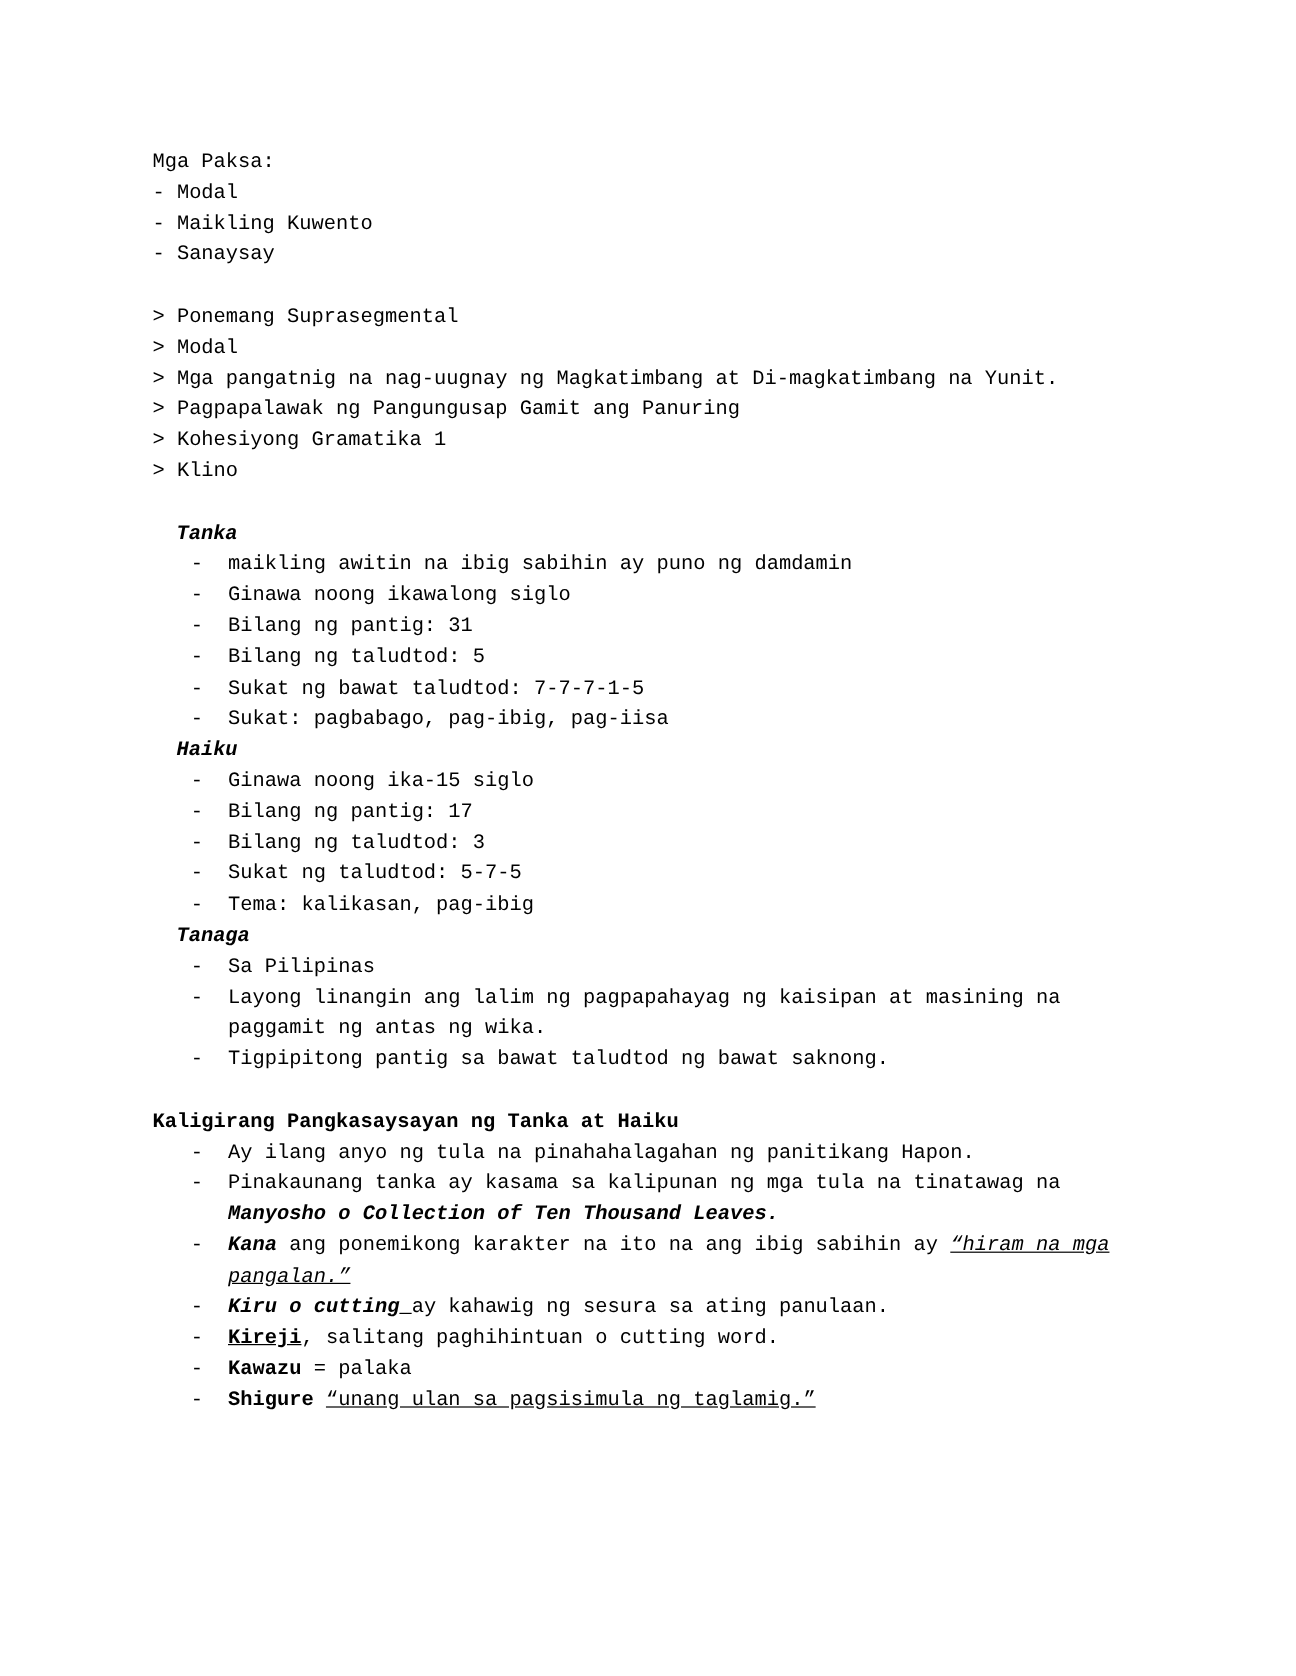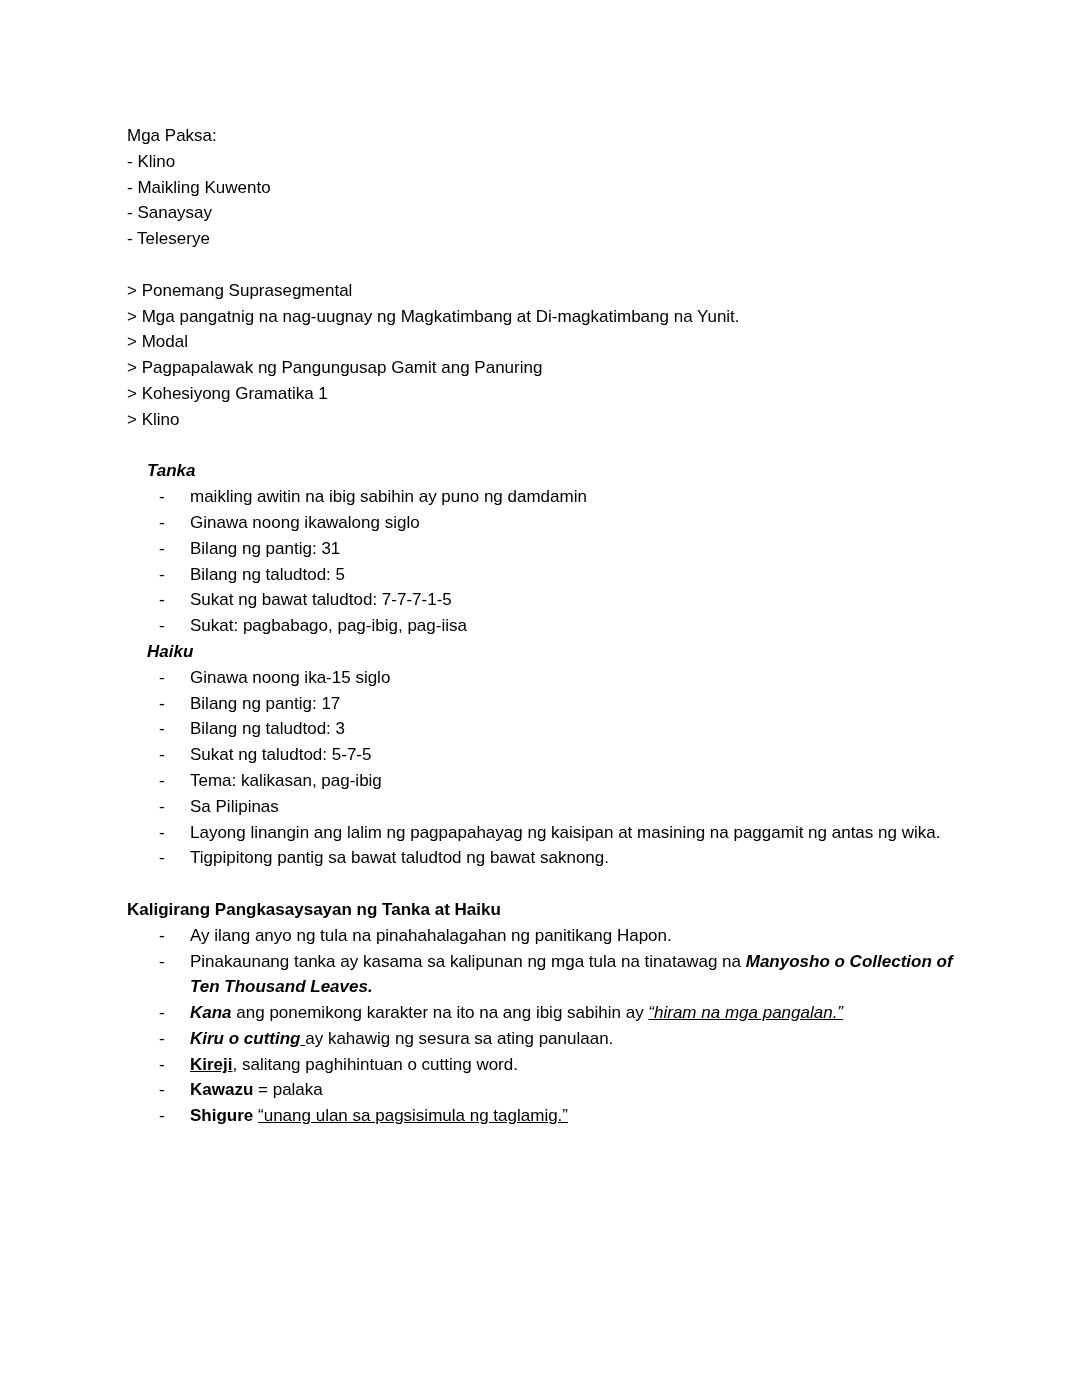--- a/index.html
+++ b/index.html
@@ -6,21 +6,21 @@
     margin: 0;
     padding: 0;
     background: #ffffff;
   }
   .page {
     position: relative;
     width: 1080px;
     height: 1397px;
     background: #ffffff;
     color: #000000;
-    font-family: Liberation Sans, sans-serif;
+    font-family: Liberation Mono, monospace;
     font-size: 17px;
     line-height: 25.8px;
     box-sizing: border-box;
     padding: 123px 127px 0 127px;
     overflow: hidden;
   }
   .line { white-space: pre-wrap; }
   .spacer { height: 25.8px; }
   .sect-bi { font-weight: 700; font-style: italic; margin-left: 20px; }
   .sect-b  { font-weight: 700; }
@@ -38,30 +38,29 @@
   .b { font-weight: 700; }
   .i { font-style: italic; }
   .u { text-decoration: underline; text-align: center; }
 </style>
 </head>
 <body>
 
 <div class="page">
 
   <div class="line">Mga Paksa:</div>
-  <div class="line">- Klino</div>
+  <div class="line">- Modal</div>
   <div class="line">- Maikling Kuwento</div>
   <div class="line">- Sanaysay</div>
-  <div class="line">- Teleserye</div>
 
   <div class="spacer"></div>
 
   <div class="line">&gt; Ponemang Suprasegmental</div>
+  <div class="line">&gt; Modal</div>
   <div class="line">&gt; Mga pangatnig na nag-uugnay ng Magkatimbang at Di-magkatimbang na Yunit.</div>
-  <div class="line">&gt; Modal</div>
   <div class="line">&gt; Pagpapalawak ng Pangungusap Gamit ang Panuring</div>
   <div class="line">&gt; Kohesiyong Gramatika 1</div>
   <div class="line">&gt; Klino</div>
 
   <div class="spacer"></div>
 
   <div class="line sect-bi">Tanka</div>
   <div class="bullet">
     <span class="dash">-</span>
     <span><span>maikling awitin na ibig sabihin ay puno ng damdamin</span></span>
@@ -102,20 +101,21 @@
   </div>
   <div class="bullet">
     <span class="dash">-</span>
     <span><span>Sukat ng taludtod: 5-7-5</span></span>
   </div>
   <div class="bullet">
     <span class="dash">-</span>
     <span><span>Tema: kalikasan, pag-ibig</span></span>
   </div>
 
+  <div class="line sect-bi">Tanaga</div>
   <div class="bullet">
     <span class="dash">-</span>
     <span><span>Sa Pilipinas</span></span>
   </div>
   <div class="bullet">
     <span class="dash">-</span>
     <span><span>Layong linangin ang lalim ng pagpapahayag ng kaisipan at masining na paggamit ng antas ng wika.</span></span>
   </div>
   <div class="bullet">
     <span class="dash">-</span>

